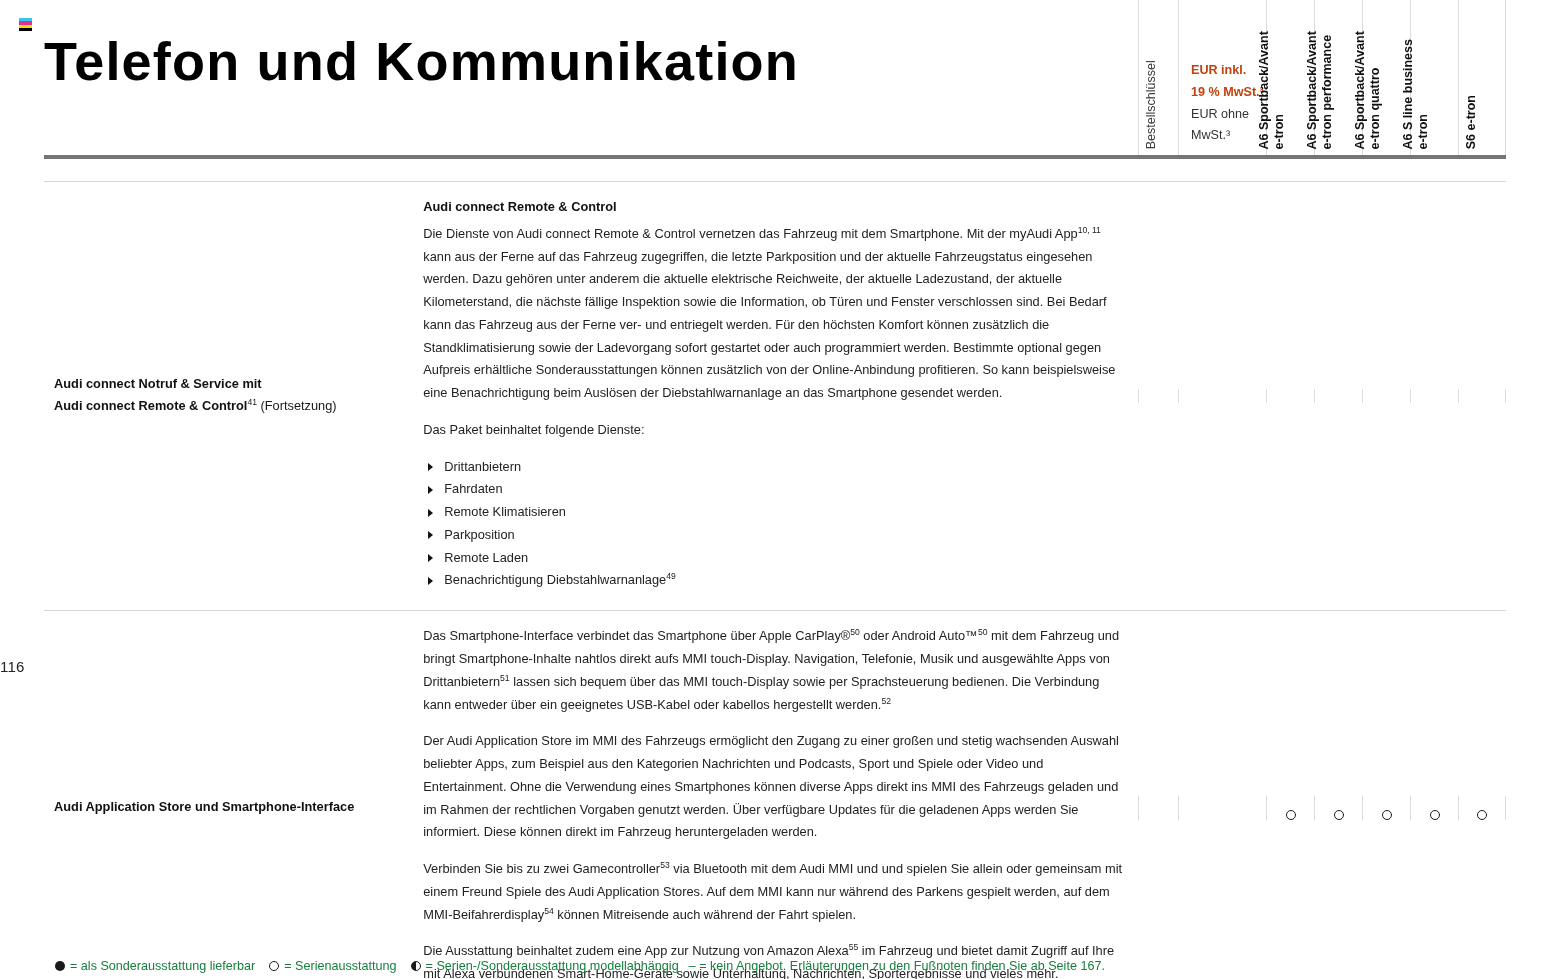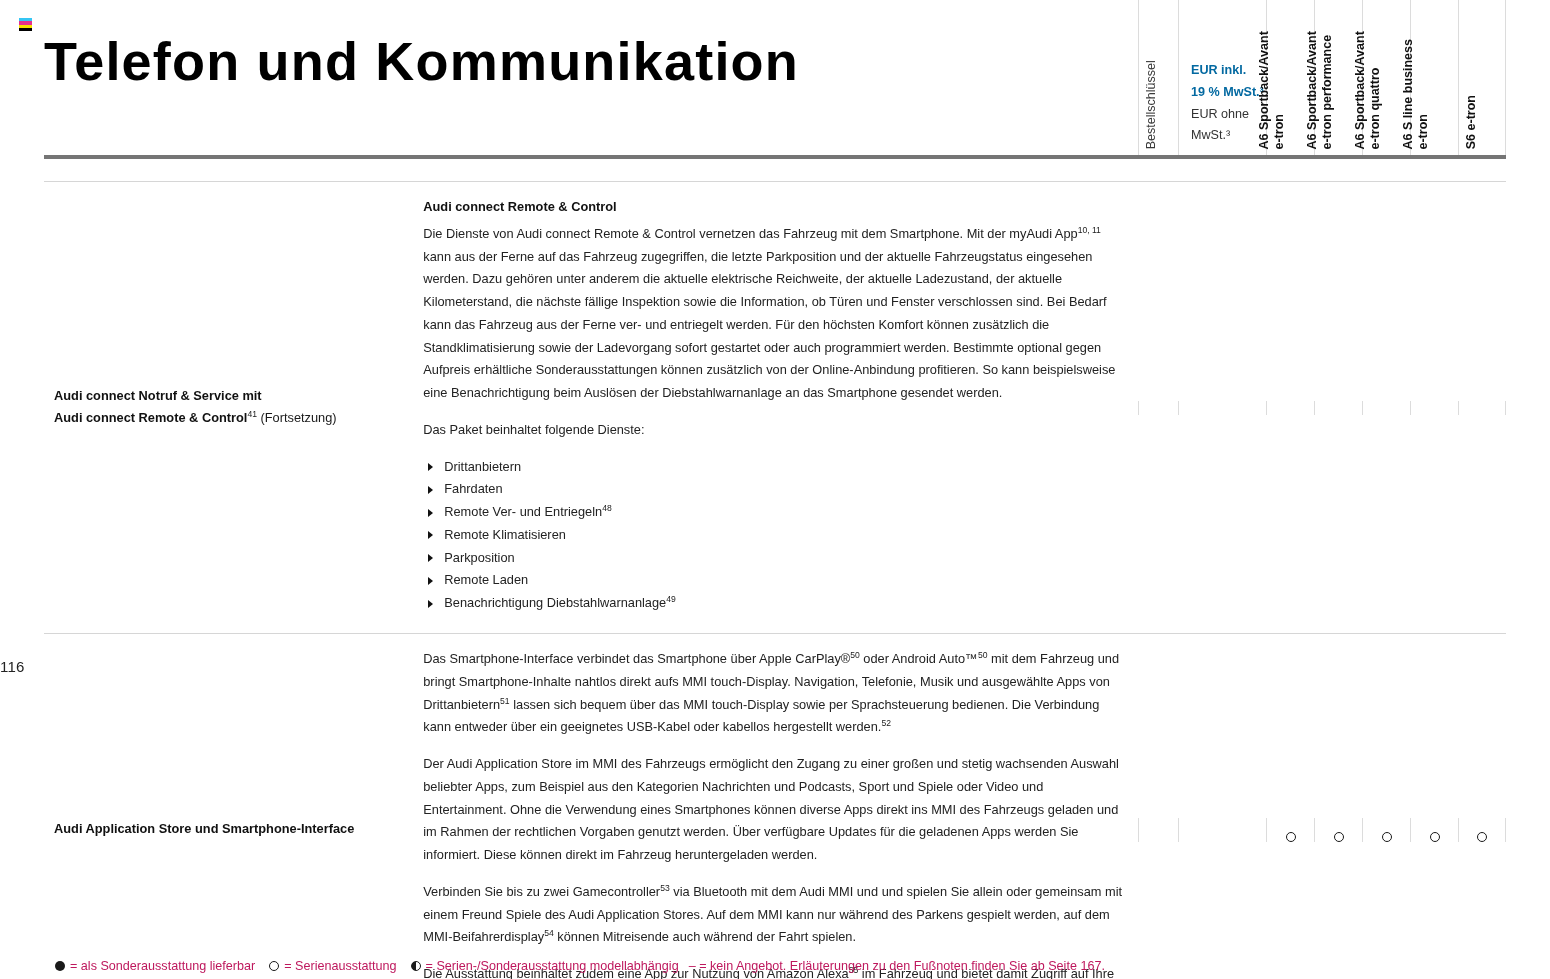--- a/index.html
+++ b/index.html
@@ -105,21 +105,21 @@
   .vert-label.bold { font-weight: 700; color: #111; }
   .vert-label.light { color: #3a3a3a; }
 
   .price-cell-inner {
     position: absolute;
     left: 12px;
     bottom: 8px;
     font-size: 12.6px;
     line-height: 1.72;
   }
-  .price-cell-inner .b { font-weight: 700; color: #0369a1; display: block; }
+  .price-cell-inner .b { font-weight: 700; color: #c2410c; display: block; }
   .price-cell-inner .n { color: #333; display: block; }
 
   
   .rule-thick {
     height: 4px;
     background: #757575;
     width: 1462px;
   }
   .rule-gap { height: 22px; }
   .rule-thin {
@@ -209,21 +209,21 @@
     display: inline-block;
     background: linear-gradient(90deg, #1a1a1a 50%, #fff 50%);
   }
 
   
   #legend {
     position: absolute;
     left: 55px;
     top: 959px;
     font-size: 12.6px;
-    color: #be185d;
+    color: #15803d;
     display: flex;
     align-items: center;
     white-space: nowrap;
   }
   #legend .lg-item { display: inline-flex; align-items: center; }
   #legend .lg-item .gl { margin-right: 5px; }
   #legend .sep { display: inline-block; width: 14px; }
   #legend .tail { margin-left: 10px; }
 </style>
 </head>
@@ -288,21 +288,20 @@
         <span class="ft-bold">Audi connect Remote &amp; Control</span><sup>41</sup><span> (Fortsetzung)</span>
       </div>
 
       <div class="c-desc">
         <p class="sub-head">Audi connect Remote &amp; Control</p>
         <p><span>Die Dienste von Audi connect Remote &amp; Control vernetzen das Fahrzeug mit dem Smartphone. Mit der myAudi App</span><sup>10, 11</sup><span> kann aus der Ferne auf das Fahrzeug zugegriffen, die letzte Parkposition und der aktuelle Fahrzeugstatus eingesehen werden. Dazu gehören unter anderem die aktuelle elektrische Reichweite, der aktuelle Ladezustand, der aktuelle Kilometerstand, die nächste fällige Inspektion sowie die Information, ob Türen und Fenster verschlossen sind. Bei Bedarf kann das Fahrzeug aus der Ferne ver- und entriegelt werden. Für den höchsten Komfort können zusätzlich die Standklimatisierung sowie der Ladevorgang sofort gestartet oder auch programmiert werden. Bestimmte optional gegen Aufpreis erhältliche Sonderausstattungen können zusätzlich von der Online-Anbindung profitieren. So kann beispielsweise eine Benachrichtigung beim Auslösen der Diebstahlwarnanlage an das Smartphone gesendet werden.</span></p>
         <p>Das Paket beinhaltet folgende Dienste:</p>
         <ul class="svc">
           <li><span class="tri"></span><span>Drittanbietern</span><sup></sup></li>
           <li><span class="tri"></span><span>Fahrdaten</span><sup></sup></li>
-          <li><span class="tri"></span><span>Remote Ver- und Entriegeln</span><sup>48</sup></li>
           <li><span class="tri"></span><span>Remote Klimatisieren</span><sup></sup></li>
           <li><span class="tri"></span><span>Parkposition</span><sup></sup></li>
           <li><span class="tri"></span><span>Remote Laden</span><sup></sup></li>
           <li><span class="tri"></span><span>Benachrichtigung Diebstahlwarnanlage</span><sup>49</sup></li>
         </ul>
       </div>
 
       <div class="spec-cells">
         <div class="scell" style="width:40px"></div>
         <div class="scell" style="width:88px"></div>

